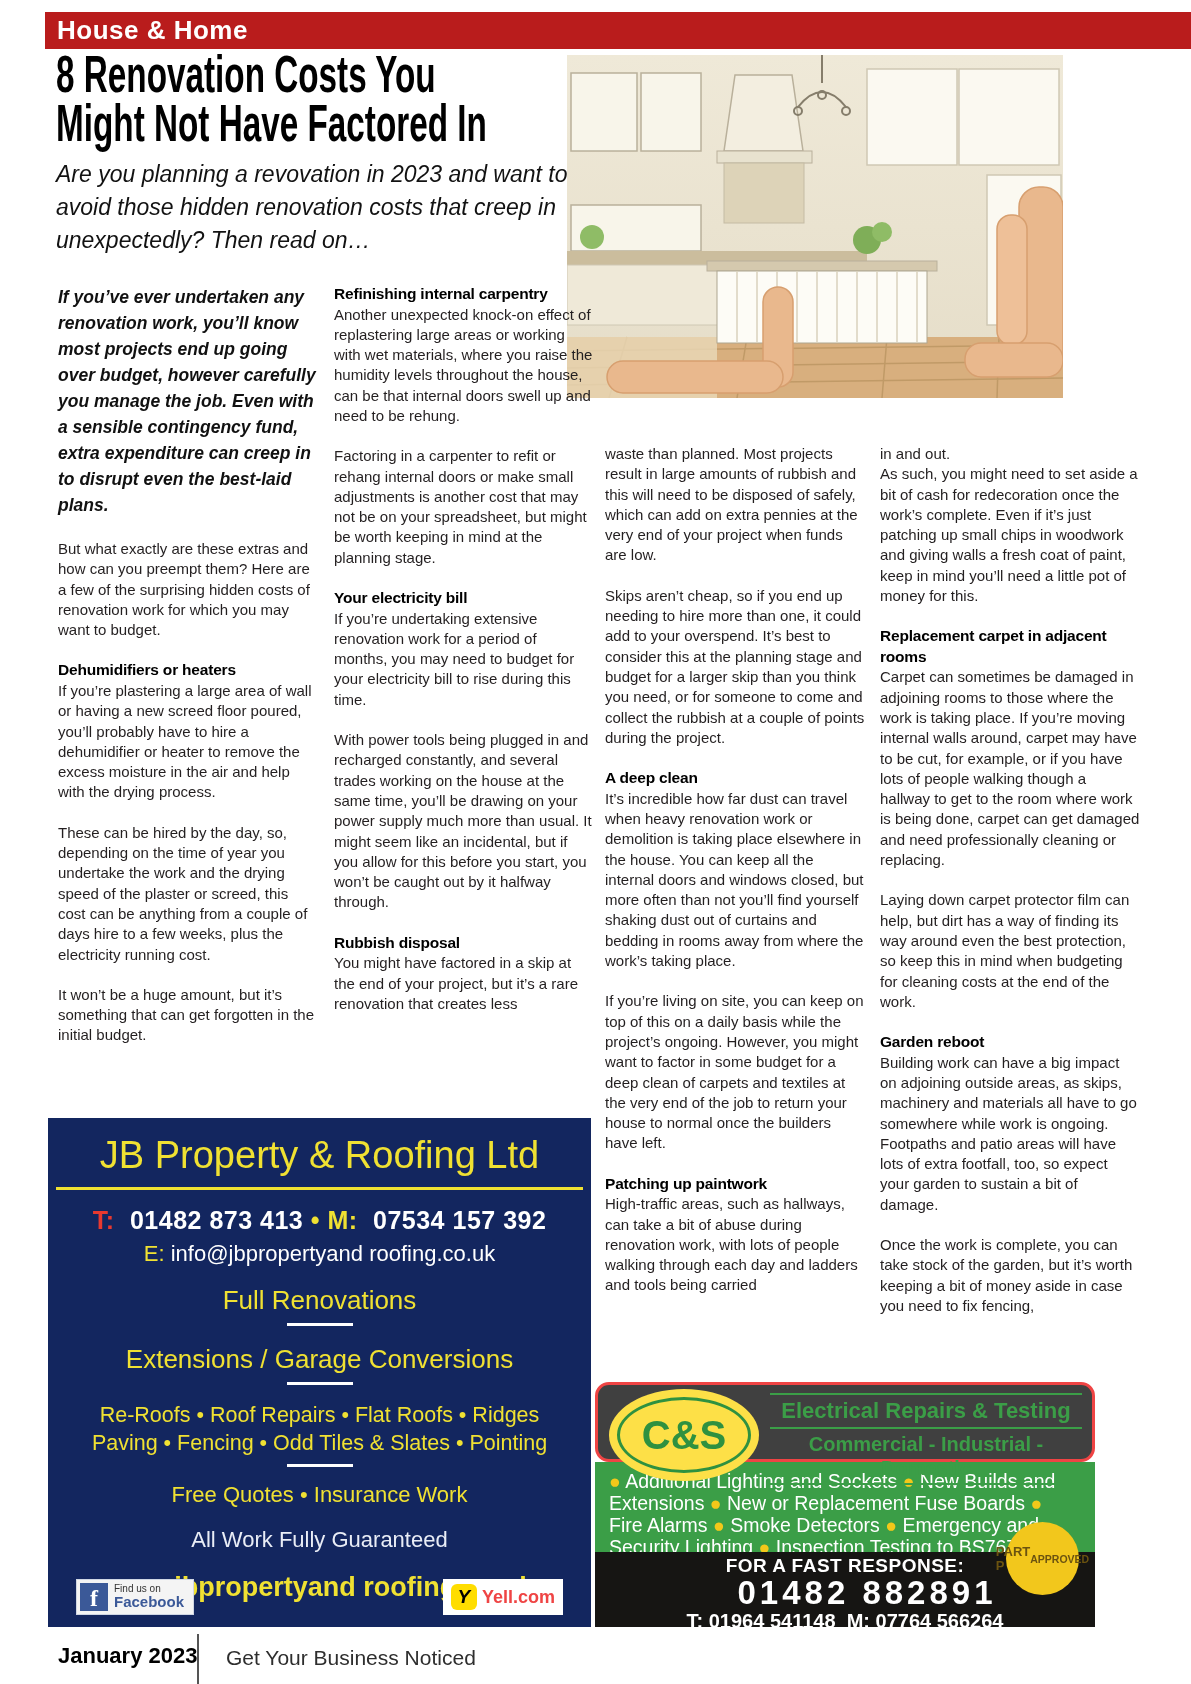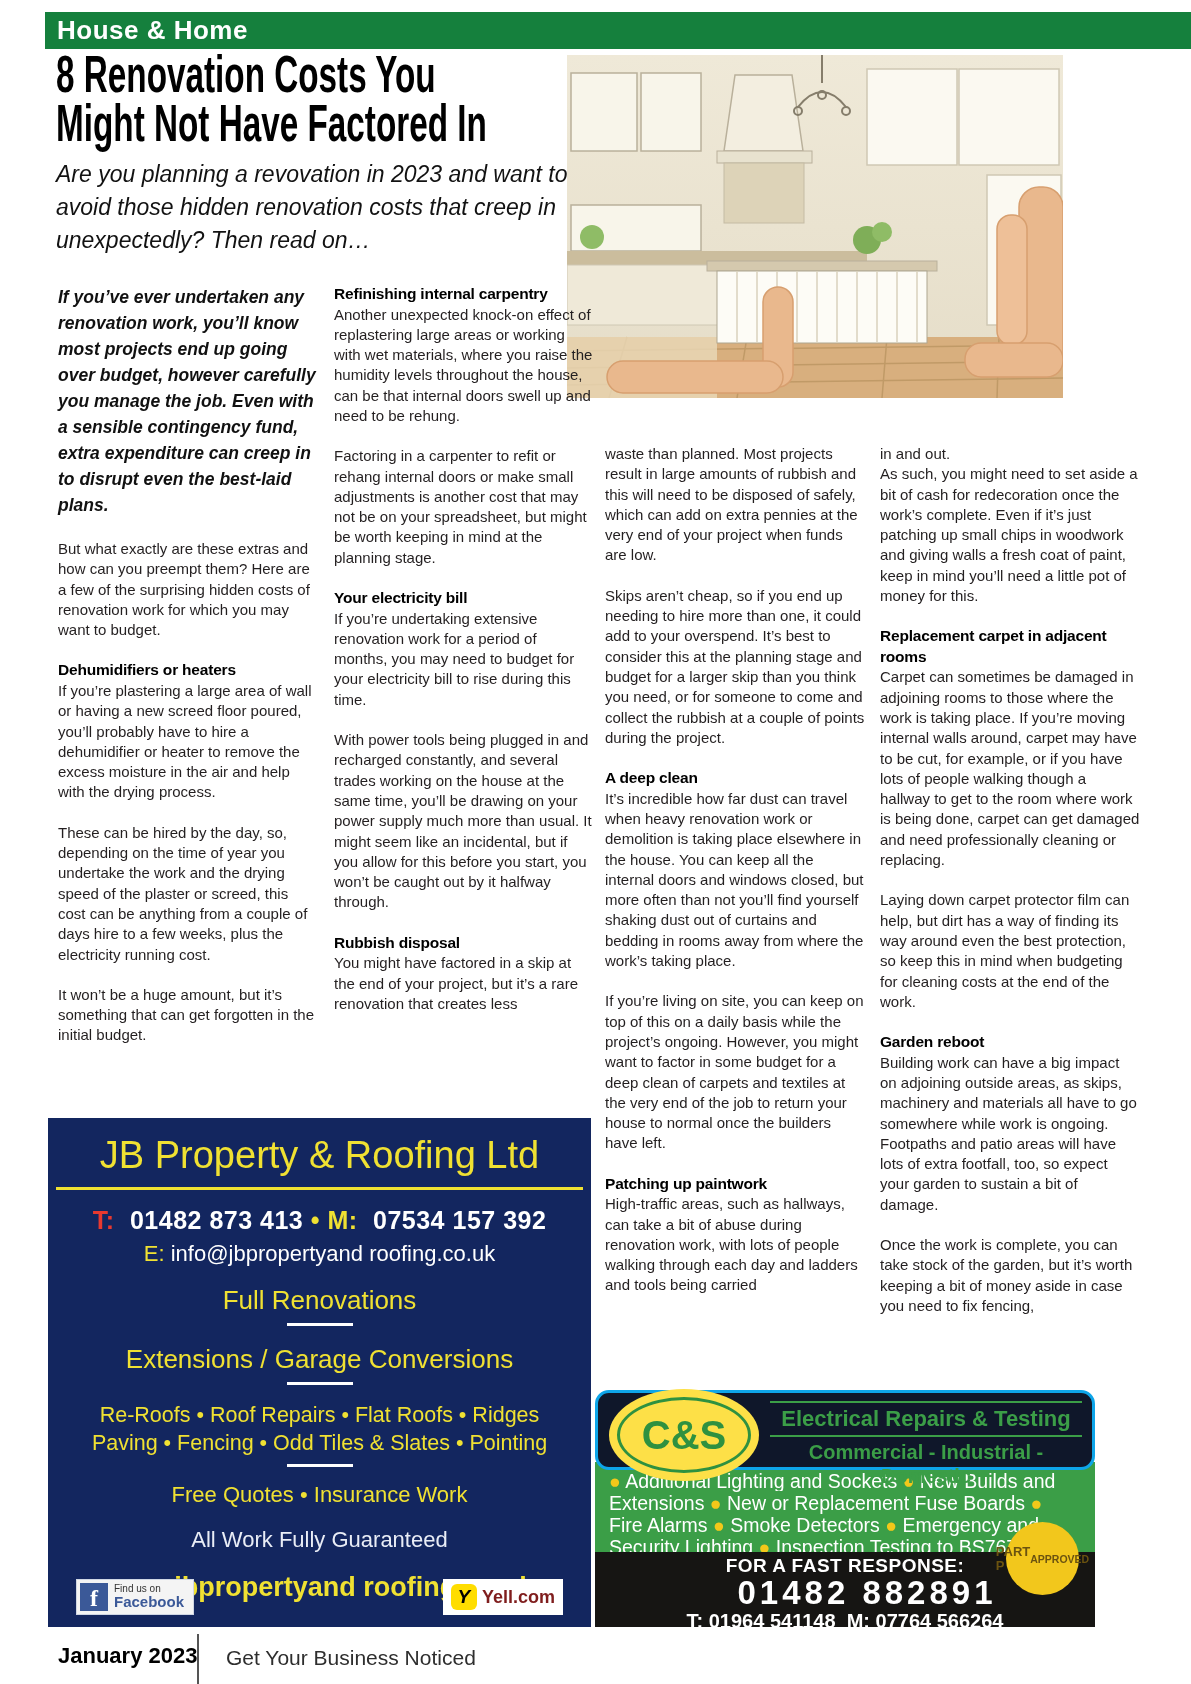--- a/index.html
+++ b/index.html
@@ -1,20 +1,20 @@
 <!DOCTYPE html>
 <html><head>
 <meta charset="utf-8">
 <style>
   html,body{margin:0;padding:0;background:#ffffff;}
   .page{position:relative;width:1191px;height:1684px;background:#fff;
         font-family:"Liberation Sans",sans-serif;color:#1d1d1b;overflow:hidden;}
 
   
-  .topbar{position:absolute;left:45px;top:12px;right:0;height:37px;background:#15803d;
+  .topbar{position:absolute;left:45px;top:12px;right:0;height:37px;background:#b91c1c;
           display:flex;align-items:center;}
   .topbar .lbl{color:#fff;font-weight:bold;font-size:26px;padding-left:12px;letter-spacing:.5px;}
 
   .title{position:absolute;left:56px;top:50px;margin:0;font-weight:bold;font-size:52px;
          line-height:49px;color:#000;}
   .tline{display:block;transform:scaleX(.64);transform-origin:0 0;white-space:nowrap;}
 
   .standfirst{position:absolute;left:56px;top:158px;width:525px;margin:0;font-style:italic;
               font-size:23px;line-height:33px;color:#121212;}
 
@@ -53,25 +53,25 @@
             padding:3px 9px 3px 3px;height:36px;box-sizing:border-box;}
   .fb-icon{width:28px;height:28px;background:#3b5998;color:#fff;font-weight:bold;font-size:24px;
            display:flex;align-items:flex-end;justify-content:center;line-height:26px;
            font-family:"Liberation Serif",serif;}
   .fb-text{text-align:left;margin-left:6px;line-height:1.05;}
   .fb-text .s{font-size:10px;color:#333;display:block;}
   .fb-text .b{font-size:15px;color:#3b5998;font-weight:bold;display:block;}
   .yell-badge{background:#fff;display:flex;align-items:center;padding:4px 8px;height:36px;box-sizing:border-box;}
   .yell-icon{width:26px;height:26px;background:#ffdd00;border-radius:6px;display:flex;align-items:center;
              justify-content:center;color:#000;font-weight:bold;font-size:19px;font-style:italic;}
-  .yell-text{margin-left:5px;font-weight:bold;font-size:18px;color:#7f1d1d;}
+  .yell-text{margin-left:5px;font-weight:bold;font-size:18px;color:#ef4444;}
 
   
   .cs{position:absolute;left:595px;top:1382px;width:500px;height:245px;}
-  .cs-top{position:absolute;left:0;top:8px;right:0;height:80px;background:#0f172a;border:3px solid #0ea5e9;
+  .cs-top{position:absolute;left:0;top:0;right:0;height:80px;background:#404040;border:3px solid #ef4444;
           border-radius:14px;z-index:2;box-sizing:border-box;}
   .cs-oval{position:absolute;left:14px;top:7px;width:150px;height:92px;background:#fde047;
            border-radius:50%;z-index:3;display:flex;align-items:center;justify-content:center;}
   .cs-oval-inner{width:128px;height:70px;border:3px solid #2f9140;border-radius:50%;display:flex;
                  align-items:center;justify-content:center;color:#2f9140;font-weight:bold;font-size:40px;}
   .cs-head{position:absolute;left:172px;right:10px;top:5px;text-align:center;color:#3b9e47;font-weight:bold;}
   .cs-rule{height:2px;background:#3b9e47;margin:3px 0;}
   .cs-h1{font-size:22px;line-height:26px;}
   .cs-h2{font-size:20px;line-height:24px;}
   .cs-mid{position:absolute;left:0;top:80px;right:0;height:90px;background:#3b9e47;color:#fff;

